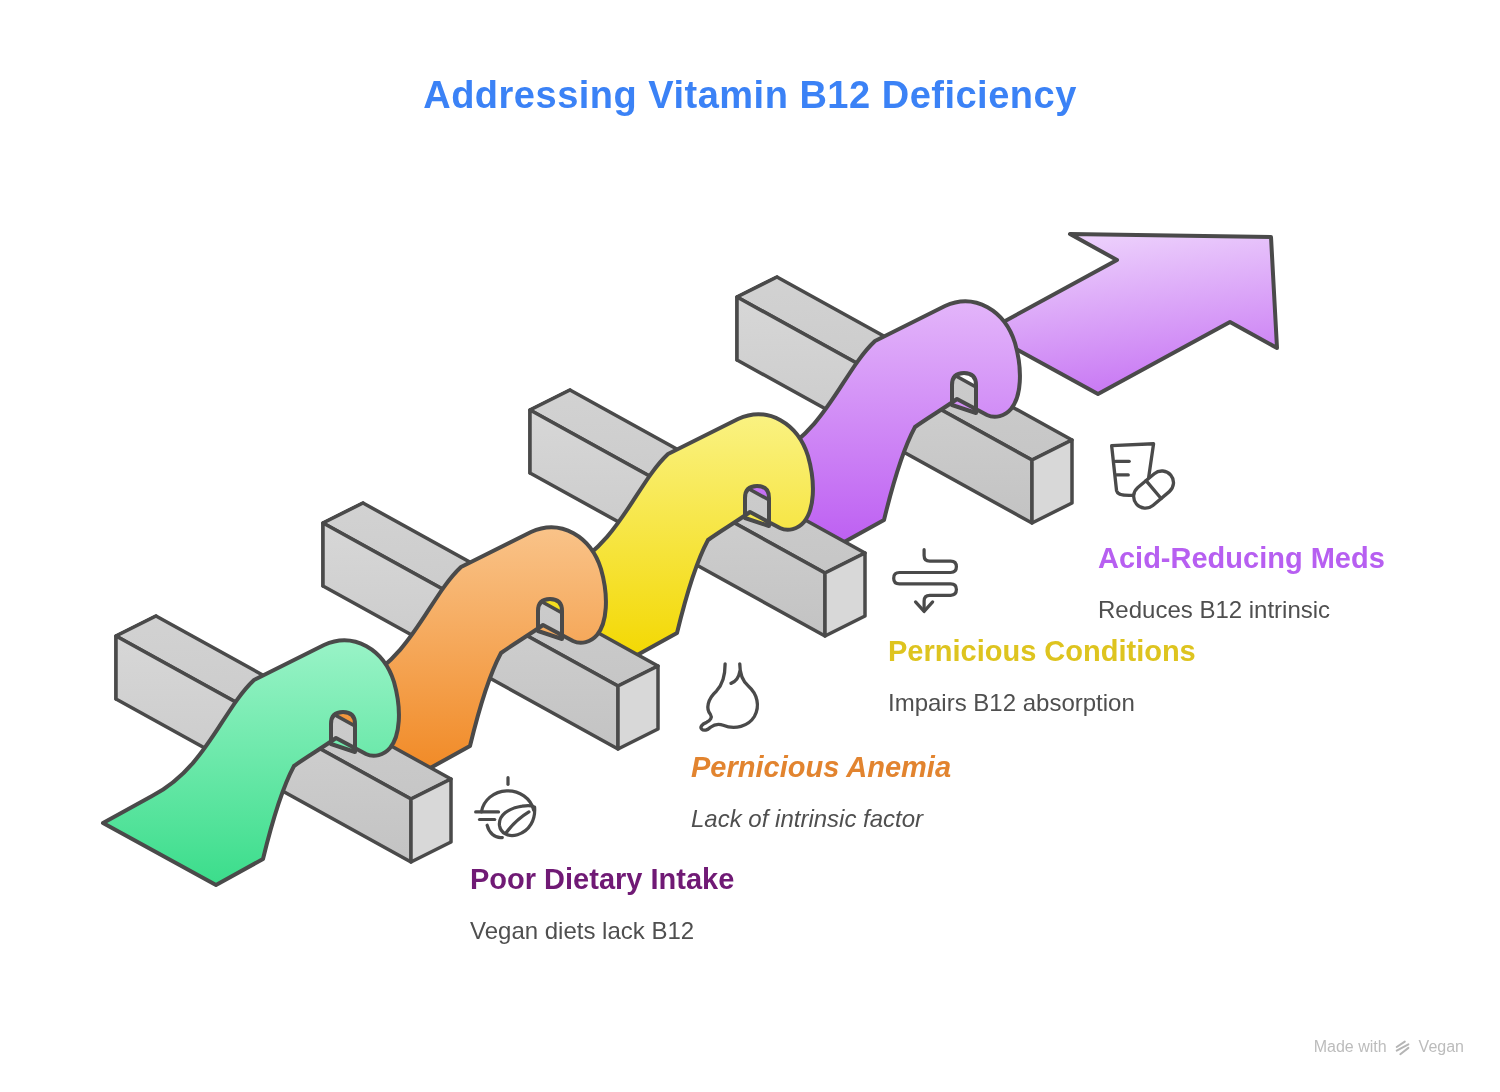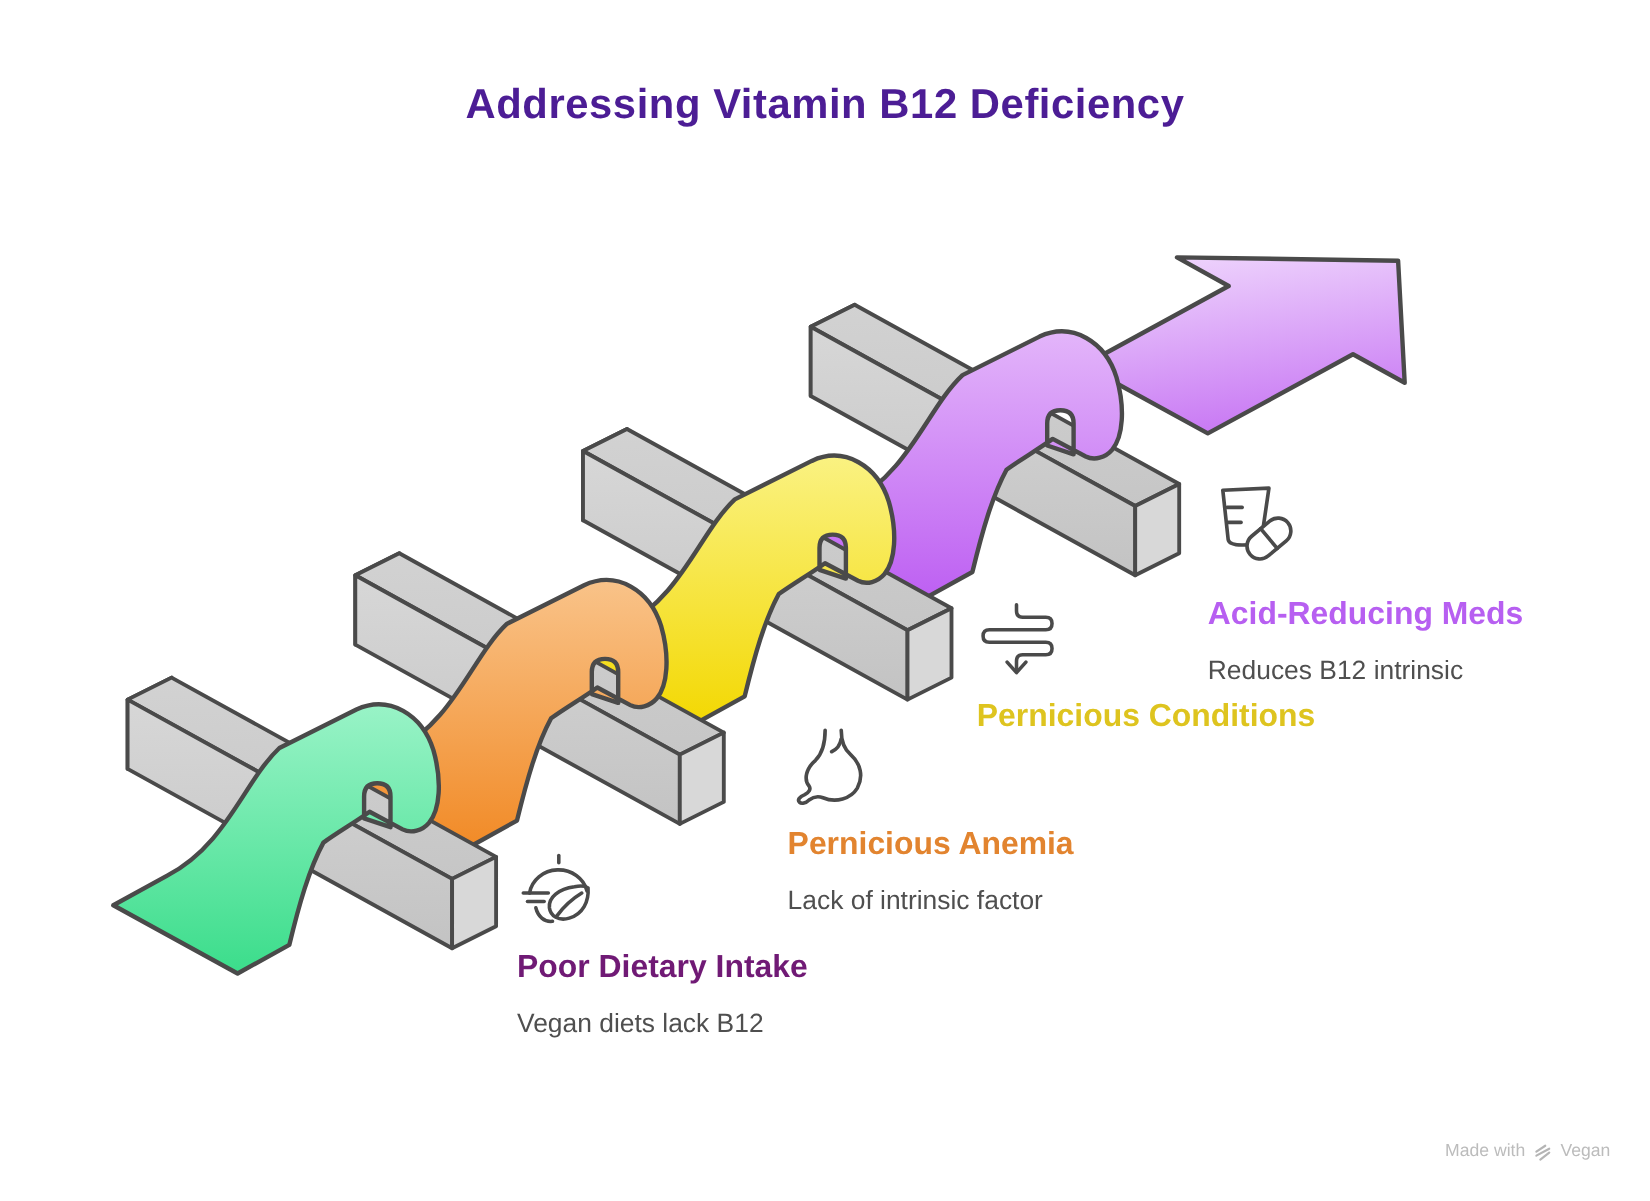--- a/index.html
+++ b/index.html
@@ -1,19 +1,19 @@
 <!DOCTYPE html>
 <html><head>
 <meta charset="utf-8">
 <style>
   html,body{margin:0;padding:0;background:#ffffff;}
   body{font-family:"Liberation Sans", sans-serif;}
   .canvas{position:relative;width:1500px;height:1092px;background:#ffffff;overflow:hidden;}
   .title{position:absolute;left:0;right:0;top:74px;text-align:center;
-         font-size:38px;font-weight:bold;color:#4c1d95;letter-spacing:0.5px;}
+         font-size:38px;font-weight:bold;color:#3b82f6;letter-spacing:0.5px;}
   .scene{position:absolute;left:0;top:0;}
   .step{position:absolute;width:330px;}
   .step .icon{display:block;margin-bottom:14px;}
   .step h3{margin:0 0 18px 0;font-size:29px;font-weight:bold;line-height:1.2;}
   .step p{margin:0;font-size:24px;color:#4f4f4f;line-height:1.3;}
   .watermark{position:absolute;right:36px;top:1038px;display:flex;align-items:center;gap:7px;
              color:#bcbcbc;font-size:16px;}
   .watermark .glyph{display:block;}
 </style>
 </head>
@@ -100,35 +100,36 @@
       <path d="M6,42 H30"></path>
       <path d="M10,50 H26"></path>
       <path d="M18,56 C20,64 26,70 34,69"></path>
       <path d="M68,37 C69,50 63,62 50,66 C40,69 32,64 31,56 C30,46 40,38 55,36 C60,35 65,35 68,37 Z"></path>
       <path d="M38,64 C44,56 52,48 62,42"></path>
     </svg>
     <h3 style="color: #701a75;">Poor Dietary Intake</h3>
     <p>Vegan diets lack B12</p>
   </div>
 
-  <div class="step" style="left:716px;top:658px;">
+  <div class="step" style="left:691px;top:658px;font-style:italic;">
     <svg class="icon" width="78" height="78" viewBox="0 0 80 80" fill="none" stroke="#4a4a4a" stroke-width="3.4" stroke-linecap="round" stroke-linejoin="round">
       <path d="M35,6 C35,18 33,27 26,34 C17,42 15,52 20,58 C22,61 20,64 16,66 C11,68 9,71 11,73 C13,75 17,74 20,71 C24,68 28,67 33,69 C45,74 59,70 65,60 C71,49 68,37 59,29 C53,24 50,16 50,6"></path>
       <path d="M50,14 C49,20 46,24 41,26"></path>
     </svg>
     <h3 style="color: rgb(226, 132, 47);">Pernicious Anemia</h3>
     <p>Lack of intrinsic factor</p>
   </div>
 
   <div class="step" style="left:888px;top:544px;">
     <svg class="icon" width="76" height="76" viewBox="0 0 80 80" fill="none" stroke="#4a4a4a" stroke-width="3.4" stroke-linecap="round" stroke-linejoin="round">
       <path d="M38,6 V12 Q38,18 44,18 H66 Q72,18 72,24 Q72,30 66,30 H12 Q6,30 6,36 Q6,42 12,42 H66 Q72,42 72,48 Q72,54 66,54 H44 Q38,54 38,60 V70"></path>
       <path d="M29,61 L38,71 L47,61"></path>
     </svg>
     <h3 style="color: rgb(222, 196, 31);">Pernicious Conditions</h3>
+    <p>Impairs B12 absorption</p>
   </div>
 
   <div class="step" style="left:1098px;top:434px;">
     <svg class="icon" width="78" height="78" viewBox="0 0 80 80" fill="none" stroke="#4a4a4a" stroke-width="3.4" stroke-linecap="round" stroke-linejoin="round">
       <path d="M14,12 L57,10 L50,58 Q49,63 32,63 Q20,63 19,58 Z"></path>
       <path d="M18,28 H32"></path>
       <path d="M19,42 H31"></path>
       <g transform="rotate(-40 57 57)">
         <rect x="34" y="45" width="46" height="24" rx="12" fill="#ffffff"></rect>
         <line x1="57" y1="45" x2="57" y2="69"></line>

